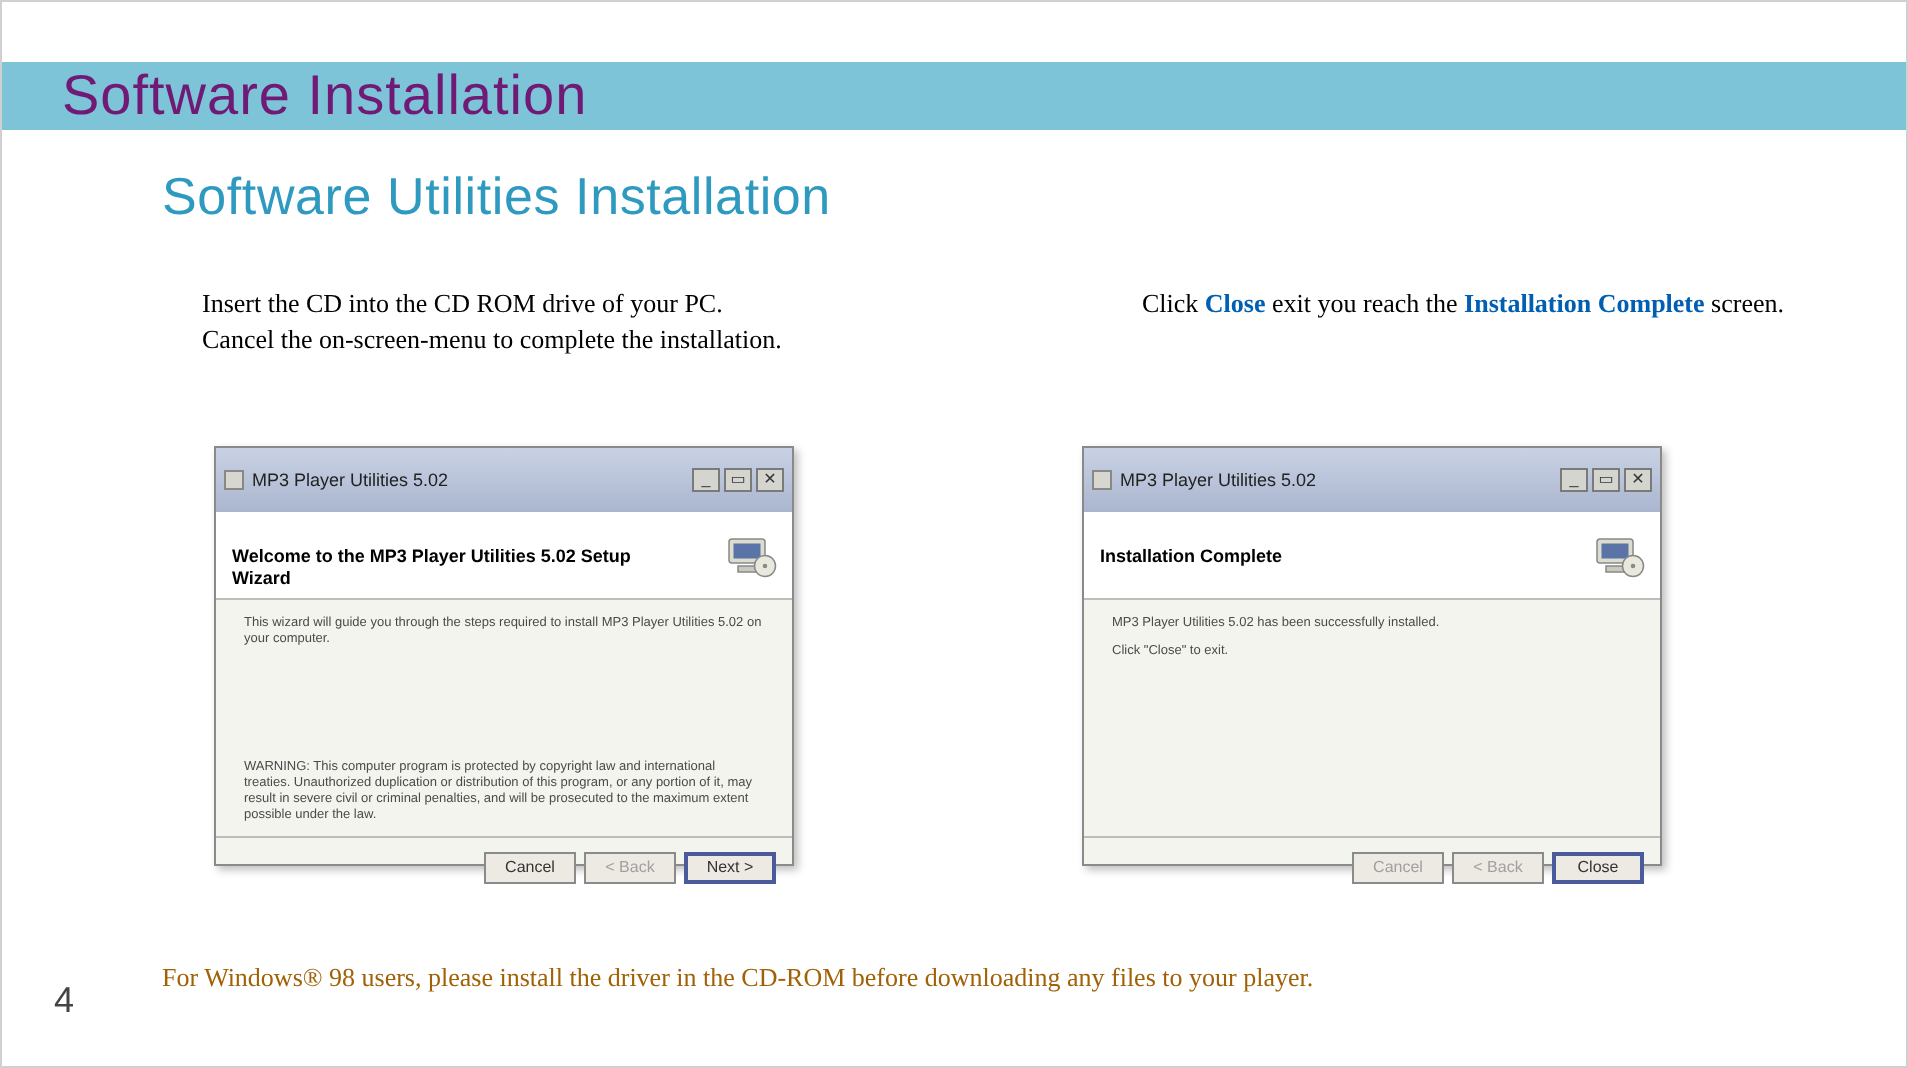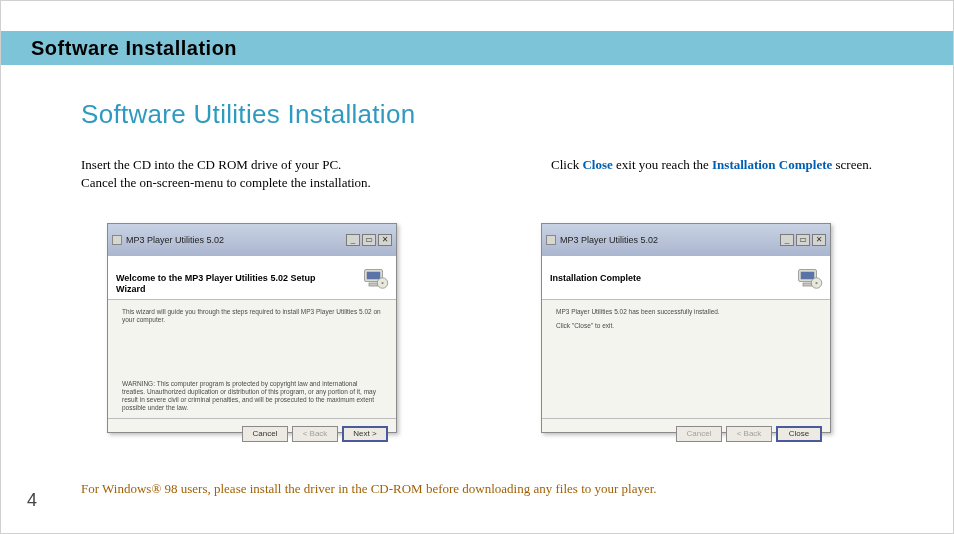--- a/index.html
+++ b/index.html
@@ -16,42 +16,43 @@
     top: 30px;
     left: 0;
     right: 0;
     height: 34px;
     background: #7ec4d8;
     display: flex;
     align-items: center;
     padding-left: 30px;
   }
   .banner-title {
-    color: #000000;
+    color: #701a75;
     font-family: 'Century Gothic', 'Segoe UI Light', sans-serif;
-    font-size: 20px;
-    font-weight: 700;
+    font-size: 28px;
+    font-weight: 400;
     letter-spacing: 0.5px;
   }
   .page-title {
     position: absolute;
-    top: 98px;
+    top: 82px;
     left: 80px;
     font-family: 'Century Gothic', 'Segoe UI Light', sans-serif;
     color: #2f9abf;
     font-size: 26px;
     font-weight: 300;
     letter-spacing: 0.3px;
   }
   .col {
     position: absolute;
-    top: 155px;
+    top: 142px;
     font-size: 13px;
     color: #000;
     line-height: 1.4;
+    margin-left: 20px;
   }
   .col-left { left: 80px; width: 360px; }
   .col-right { left: 550px; width: 360px; }
   .bold-link { color: #005fb3; font-weight: bold; }
   .wizard {
     position: absolute;
     width: 290px;
     height: 210px;
     background: #f4f4ef;
     border: 1px solid #8a8a8a;

